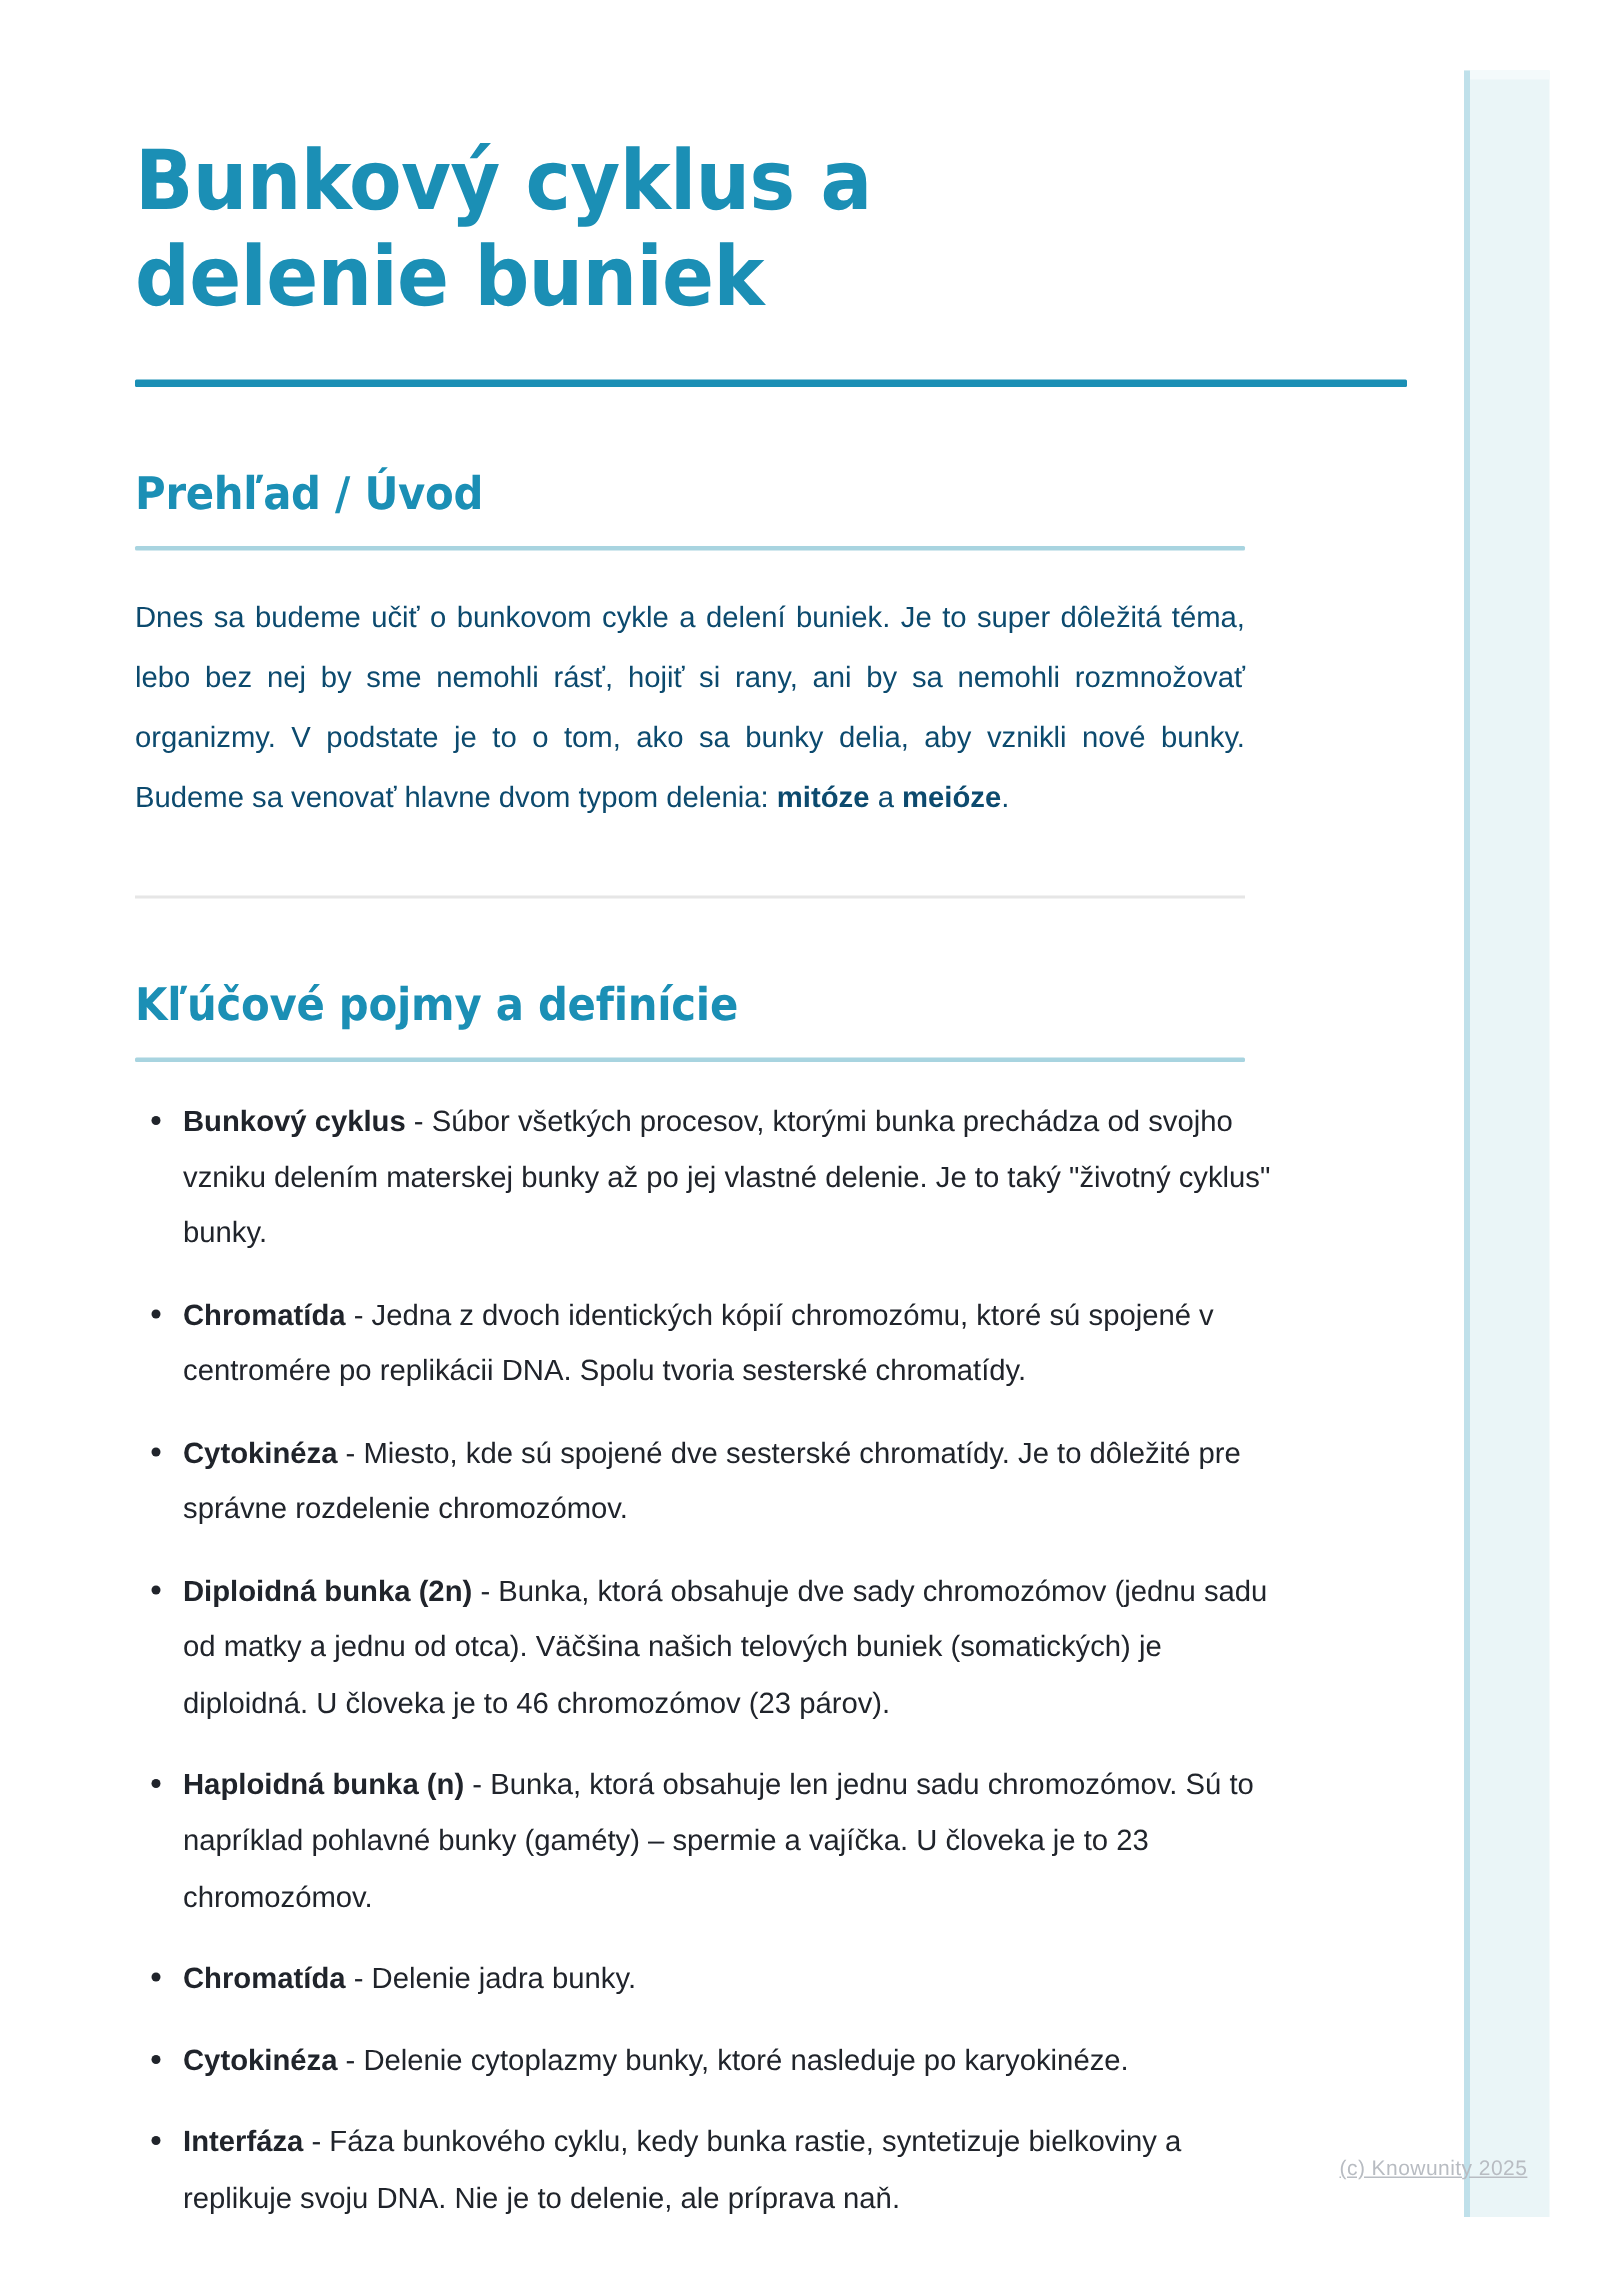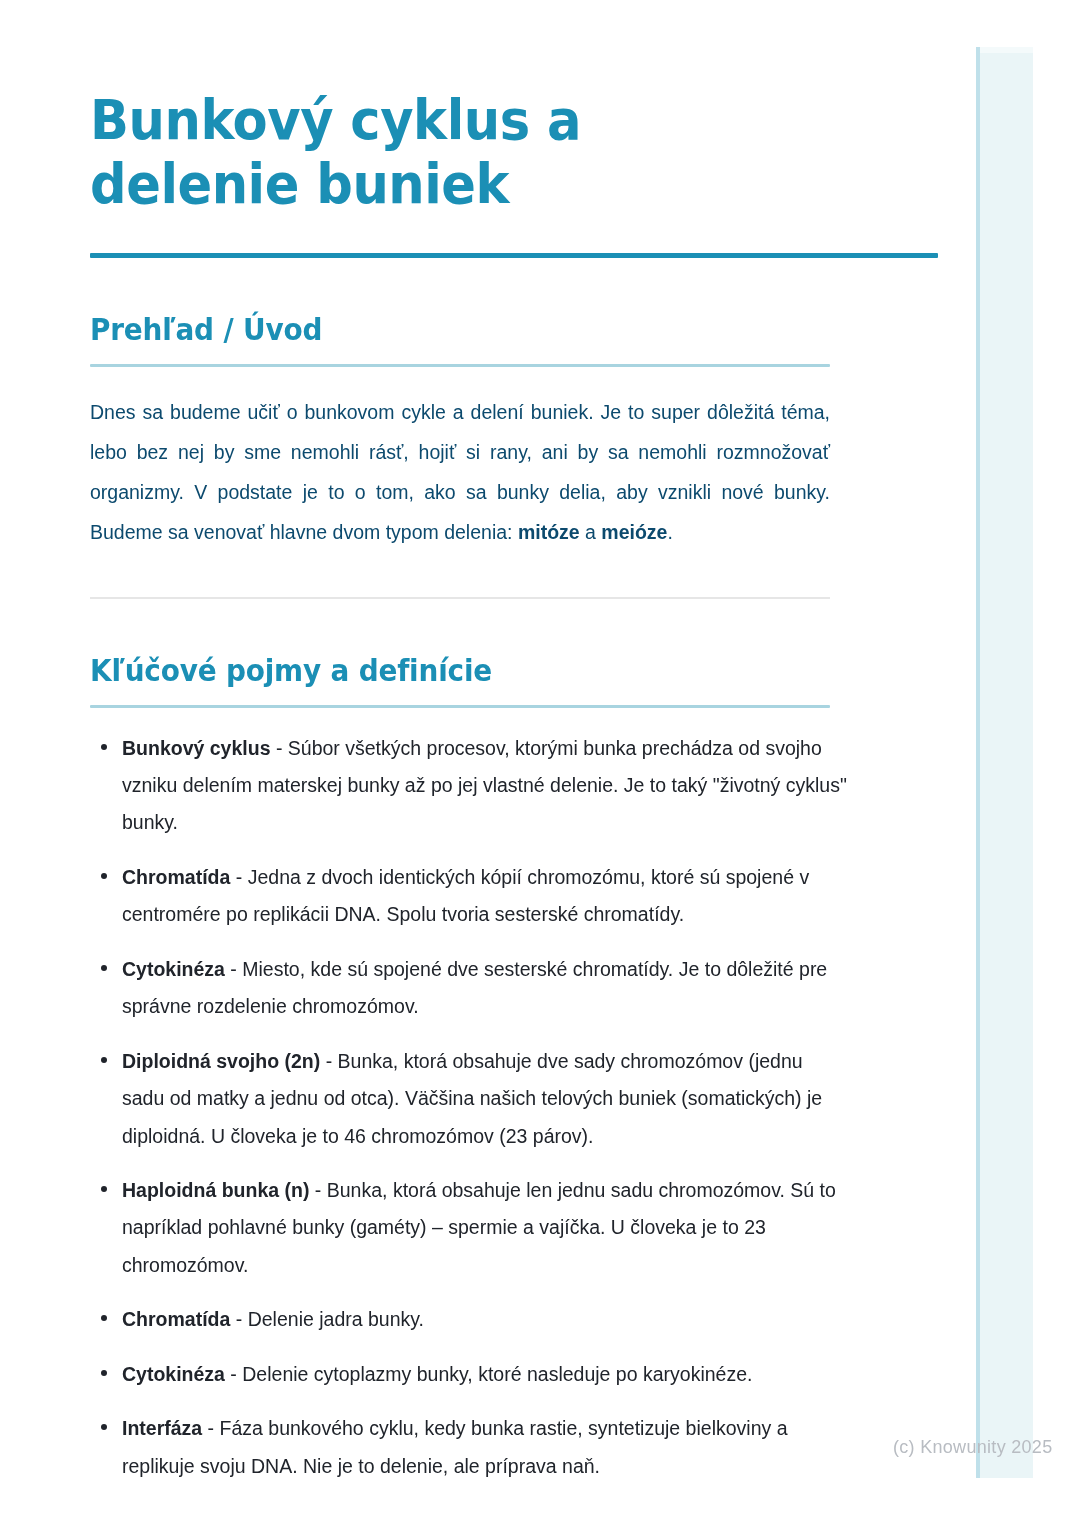--- a/index.html
+++ b/index.html
@@ -138,24 +138,25 @@
     border-radius: 50%;
     background: #20242b;
   }
   .term-name { font-weight: 700; margin-top: 34px; }
 
   
   .watermark {
     position: absolute;
     left: 893px;
     top: 1437px;
-    font-size: 18px;
+    font-size: 14px;
     color: #b8bcc2;
     letter-spacing: 0.3px;
     white-space: nowrap;
+    text-decoration: underline;
   }
 </style>
 </head>
 <body>
 
 <div class="page">
 
   <div class="side-strip">
     <div class="side-strip-sheen"></div>
   </div>
@@ -173,21 +174,21 @@
       <div class="section-divider"></div>
     </div>
 
     <div class="section">
       <h2 class="section-title">Kľúčové pojmy a definície</h2>
       <div class="section-rule"></div>
       <ul class="term-list" id="term-list">
           <li class="term-item"><span class="term-bullet"></span><span class="term-name">Bunkový cyklus</span><span class="term-def"> - Súbor všetkých procesov, ktorými bunka prechádza od svojho vzniku delením materskej bunky až po jej vlastné delenie. Je to taký "životný cyklus" bunky.</span></li>
           <li class="term-item"><span class="term-bullet"></span><span class="term-name">Chromatída</span><span class="term-def"> - Jedna z dvoch identických kópií chromozómu, ktoré sú spojené v centromére po replikácii DNA. Spolu tvoria sesterské chromatídy.</span></li>
           <li class="term-item"><span class="term-bullet"></span><span class="term-name">Cytokinéza</span><span class="term-def"> - Miesto, kde sú spojené dve sesterské chromatídy. Je to dôležité pre správne rozdelenie chromozómov.</span></li>
-          <li class="term-item"><span class="term-bullet"></span><span class="term-name">Diploidná svojho (2n)</span><span class="term-def"> - Bunka, ktorá obsahuje dve sady chromozómov (jednu sadu od matky a jednu od otca). Väčšina našich telových buniek (somatických) je diploidná. U človeka je to 46 chromozómov (23 párov).</span></li>
+          <li class="term-item"><span class="term-bullet"></span><span class="term-name">Diploidná bunka (2n)</span><span class="term-def"> - Bunka, ktorá obsahuje dve sady chromozómov (jednu sadu od matky a jednu od otca). Väčšina našich telových buniek (somatických) je diploidná. U človeka je to 46 chromozómov (23 párov).</span></li>
           <li class="term-item"><span class="term-bullet"></span><span class="term-name">Haploidná bunka (n)</span><span class="term-def"> - Bunka, ktorá obsahuje len jednu sadu chromozómov. Sú to napríklad pohlavné bunky (gaméty) – spermie a vajíčka. U človeka je to 23 chromozómov.</span></li>
           <li class="term-item"><span class="term-bullet"></span><span class="term-name">Chromatída</span><span class="term-def"> - Delenie jadra bunky.</span></li>
           <li class="term-item"><span class="term-bullet"></span><span class="term-name">Cytokinéza</span><span class="term-def"> - Delenie cytoplazmy bunky, ktoré nasleduje po karyokinéze.</span></li>
           <li class="term-item"><span class="term-bullet"></span><span class="term-name">Interfáza</span><span class="term-def"> - Fáza bunkového cyklu, kedy bunka rastie, syntetizuje bielkoviny a replikuje svoju DNA. Nie je to delenie, ale príprava naň.</span></li>
         </ul>
     </div>
 
   </div>
 
   <div class="watermark">(c) Knowunity 2025</div>

